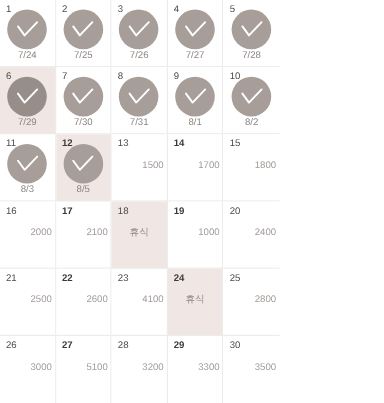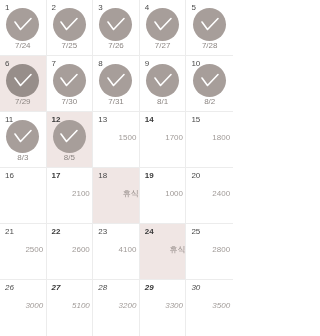--- a/index.html
+++ b/index.html
@@ -24,21 +24,21 @@
   }
   .day-cell {
     position: relative;
     box-sizing: border-box;
     border-right: 1px solid #ececec;
     border-bottom: 1px solid #ececec;
     background: #ffffff;
     overflow: hidden;
   }
   .day-cell.col-last { border-right: none; }
-  .day-cell.row-last { border-bottom: none; font-style: italic; }
+  .day-cell.row-last { border-bottom: none; }
   .day-cell.highlight { background: #f0e6e4; }
   .day-number {
     position: absolute;
     top: 3px;
     left: 5px;
     font-size: 8px;
     line-height: 10px;
     color: #4a4a4a;
     letter-spacing: 0px;
   }
@@ -86,21 +86,21 @@
     font-size: 8px;
     line-height: 10px;
     color: #a19b98;
     margin-left: 23px;
   }
   .rest-label {
     position: absolute;
     top: 21px;
     left: 0;
     right: 0;
-    text-align: right;
+    text-align: center;
     font-size: 8px;
     line-height: 10px;
     color: #8f8784;
   }
 </style>
 </head>
 <body>
 
 <div id="calendar-grid">
     <div class="day-cell">
@@ -266,20 +266,21 @@
     <div class="day-cell bold-num">
       <div class="day-number">14</div>
       <div class="value-label">1700</div>
     </div>
     <div class="day-cell col-last">
       <div class="day-number">15</div>
       <div class="value-label">1800</div>
     </div>
     <div class="day-cell">
       <div class="day-number">16</div>
+      <div class="value-label">2000</div>
     </div>
     <div class="day-cell bold-num">
       <div class="day-number">17</div>
       <div class="value-label">2100</div>
     </div>
     <div class="day-cell highlight">
       <div class="day-number">18</div>
       <div class="rest-label">휴식</div>
     </div>
     <div class="day-cell bold-num">

